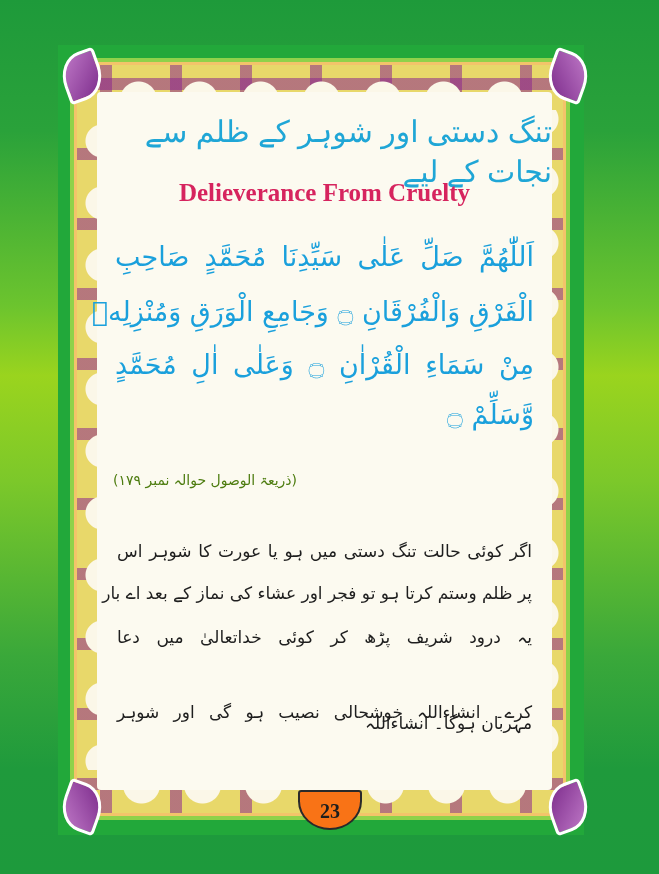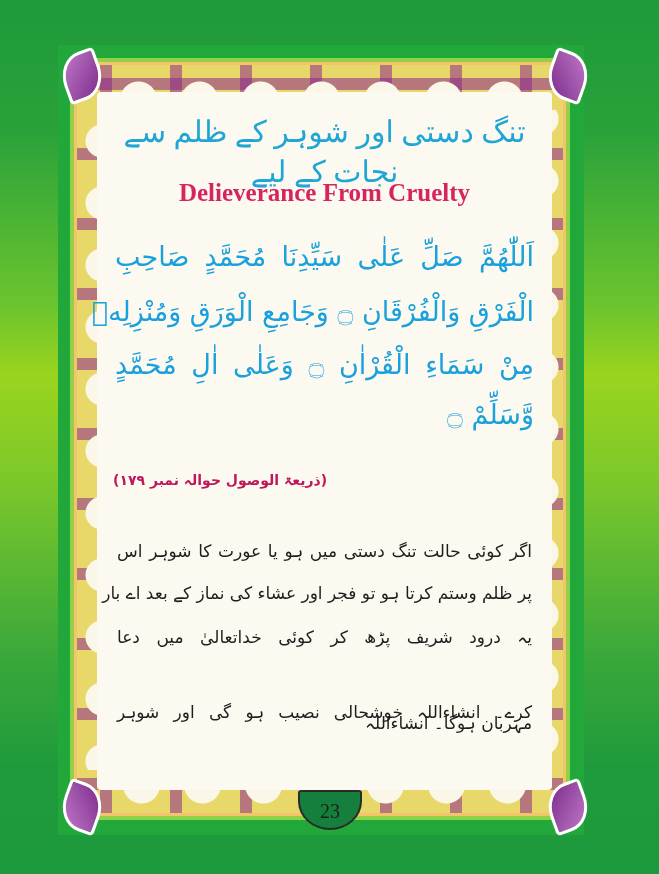--- a/index.html
+++ b/index.html
@@ -43,52 +43,53 @@
   }
   .c-tl { left: 62px; top: 52px; transform: rotate(-20deg); }
   .c-tr { left: 548px; top: 52px; transform: rotate(20deg) scaleX(-1); }
   .c-bl { left: 62px; top: 783px; transform: rotate(20deg) scaleY(-1); }
   .c-br { left: 548px; top: 783px; transform: rotate(-20deg) scale(-1,-1); }
   .panel {
     position: absolute; left: 97px; top: 92px; width: 455px; height: 698px;
     background: #fcfaf0; border-radius: 4px;
   }
   .urdu-title {
-    position: absolute; left: 0; right: 0; top: 20px; text-align: center;
+    position: absolute; left: 0; right: 0; top: 20px; 
     direction: rtl; color: #1fa6d6; font-size: 30px; line-height: 40px;
-    font-family: Liberation Serif, serif;
+    font-family: Liberation Sans, sans-serif;
   }
   .en-title {
     position: absolute; left: 0; right: 0; top: 85px; text-align: center;
     color: #d6245e; font-family: "Liberation Serif", serif; font-weight: bold;
     font-size: 25px; line-height: 31px;
   }
   .arabic {
     position: absolute; left: 18px; right: 18px; direction: rtl; text-align: justify;
     text-align-last: justify; color: #1aa0dc; font-size: 27px; line-height: 30px;
     font-family: "DejaVu Sans", sans-serif; white-space: nowrap;
   }
   .a1 { top: 150px; } .a2 { top: 205px; } .a3 { top: 258px; }
   .a4 { top: 308px; text-align-last: right; }
   .reference {
     position: absolute; left: 16px; top: 378px; direction: rtl;
-    color: #be185d; font-size: 14px; line-height: 20px; font-weight: bold;
+    color: #4d7c0f; font-size: 14px; line-height: 20px;
   }
   .urdu-body {
     position: absolute; left: 20px; right: 20px; direction: rtl; color: #1e1e1e;
     font-size: 17px; line-height: 28px; white-space: nowrap;
     text-align: justify; text-align-last: justify;
   }
   .u1 { top: 445px; } .u2 { top: 487px; } .u3 { top: 531px; } .u4 { top: 573px; margin-top: 33px; }
   .u5 { top: 617px; text-align-last: right; }
   .page-badge {
     position: absolute; left: 298px; top: 790px; width: 60px; height: 36px;
-    background: #15803d; border: 2px solid #2a2a2a;
+    background: #f97316; border: 2px solid #2a2a2a;
     border-radius: 4px 4px 40px 40px / 4px 4px 36px 36px;
     text-align: center;
+    font-weight: bold;
   }
   .page-num {
     display: block; font-family: "Liberation Serif", serif; font-size: 20px;
     line-height: 30px; padding-top: 4px; color: #1e1e1e;
   }
 </style>
 </head>
 <body>
 
 <div class="frame"></div>

